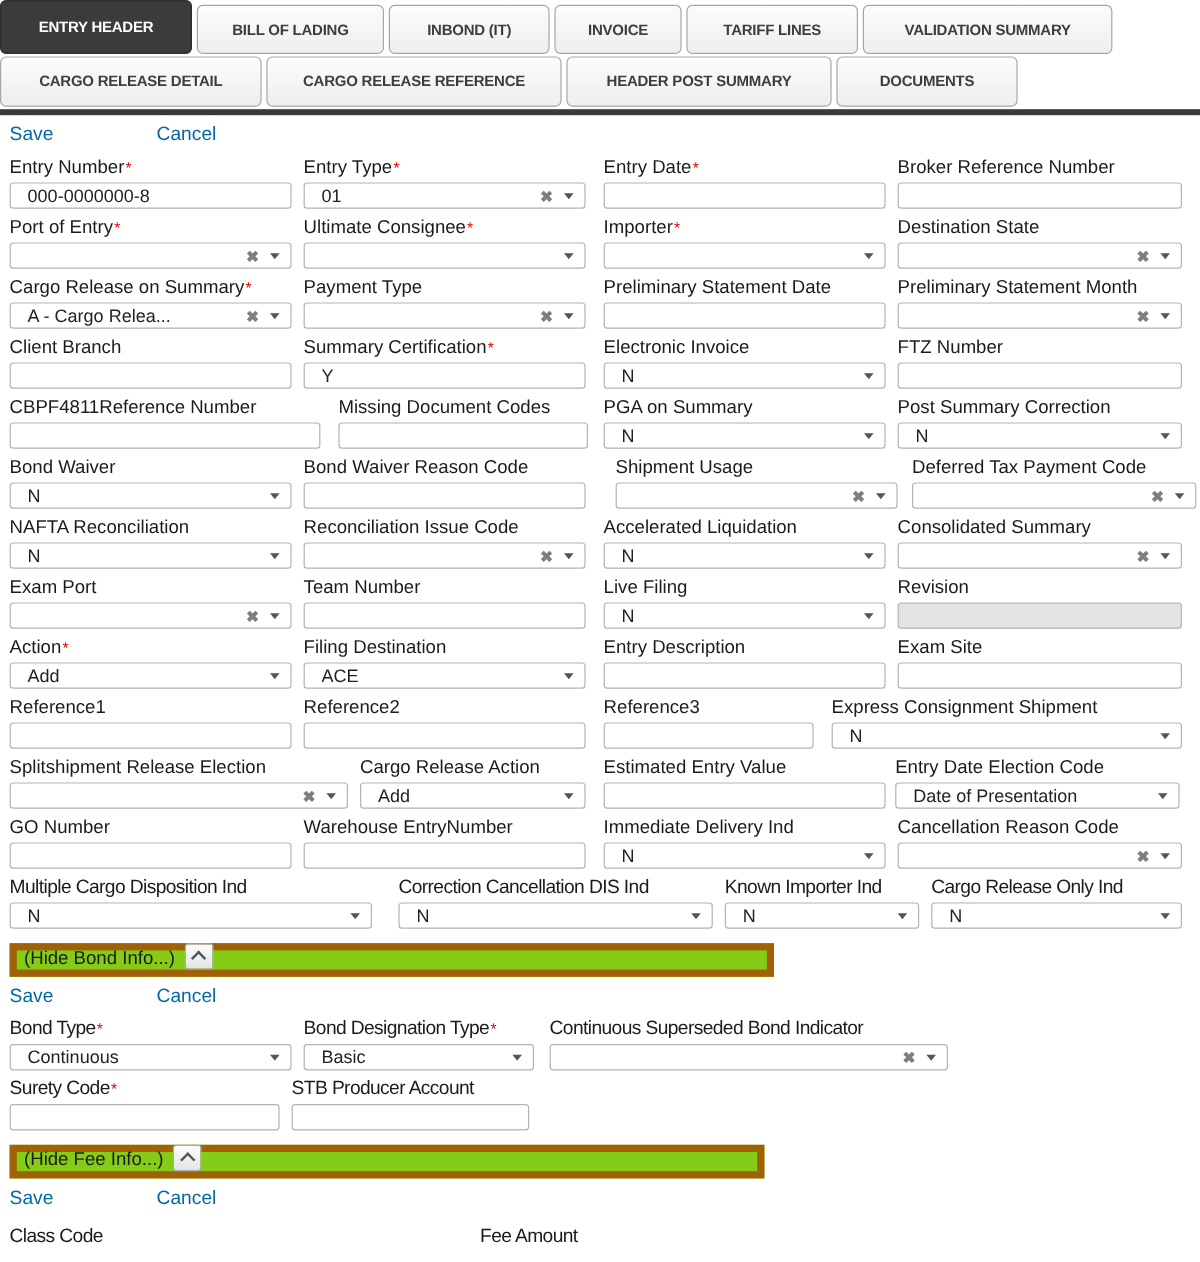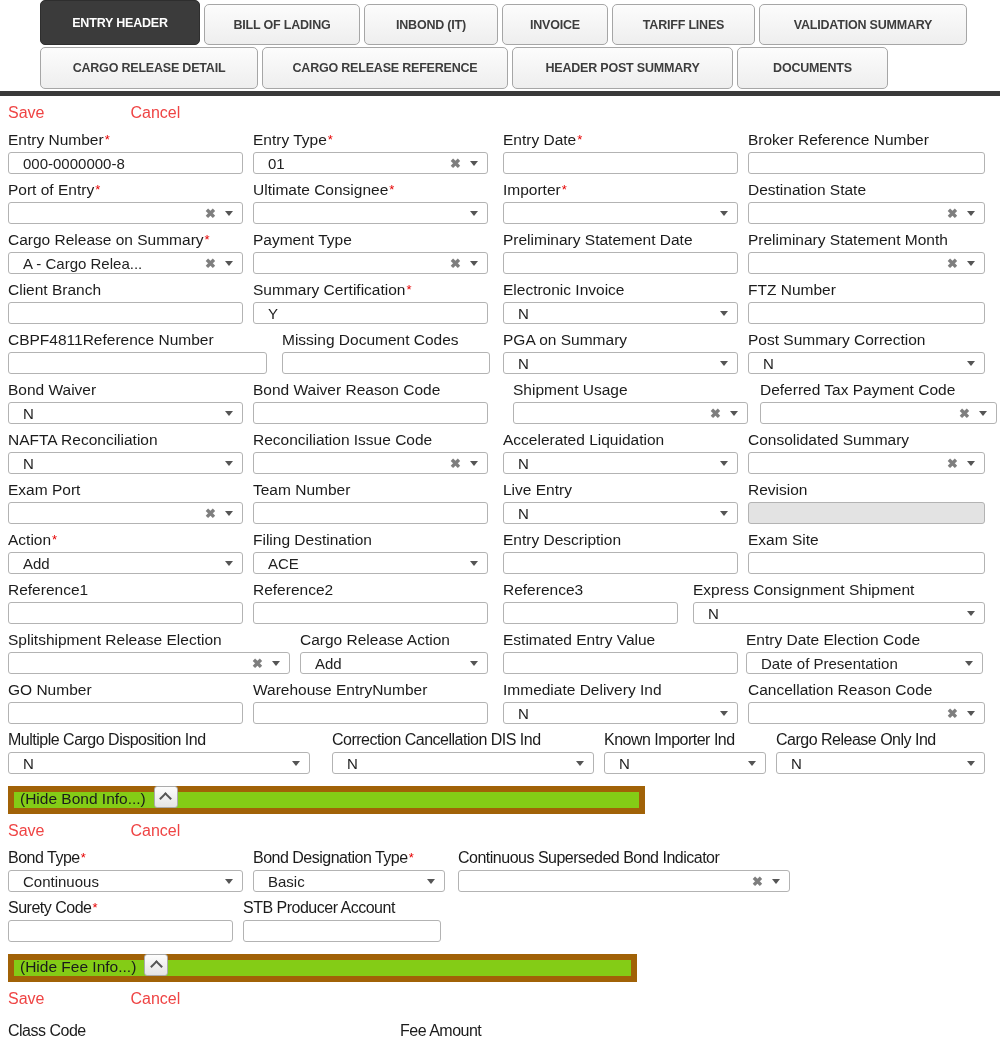--- a/index.html
+++ b/index.html
@@ -1,30 +1,30 @@
 <!DOCTYPE html>
 <html><head>
 <meta charset="utf-8">
 <style>
   html,body{margin:0;padding:0;}
   body{width:1000px;height:1052px;background:#fff;font-family:"Liberation Sans",sans-serif;overflow:hidden;}
   
-  .tabs{display:flex;gap:4px;align-items:flex-end;margin-left:40px;}
+  .tabs{display:flex;gap:4px;align-items:flex-end;}
   .tab{box-sizing:border-box;border:1px solid #a6a6a6;border-radius:5px;
        background:linear-gradient(#fcfcfc,#eeeeee);color:#3d3d3d;font-weight:bold;
        font-size:12.5px;letter-spacing:-0.2px;display:flex;align-items:center;justify-content:center;
        height:41px;cursor:pointer;white-space:nowrap;}
   .tabs.row1{height:45px;}
   .tab.active{background:#3b3b3b;color:#fff;border-color:#2e2e2e;height:45px;}
   .tabs.row2{margin-top:2px;}
   .tabs.row2 .tab{height:42px;}
   .darkbar{height:5px;background:#3a3a3a;width:1000px;margin-top:2px;}
   
   .links{margin:8px 0 9px 8px;font-size:16px;}
-  .link{color:#ef4444;cursor:pointer;display:inline-block;}
+  .link{color:#0369a1;cursor:pointer;display:inline-block;}
   .link.cancel{margin-left:86px;}
   
   .row{display:flex;margin:0 0 7px 8px;}
   .cell{display:flex;flex-direction:column;}
   .lbl{font-size:15.5px;line-height:18px;color:#1b1b1b;white-space:nowrap;margin-bottom:3px;}
   .cond .lbl{font-size:16px;letter-spacing:-0.5px;}
   .req{color:#e60000;font-size:13px;vertical-align:top;margin-left:1px;}
   .txt{height:22px;border:1px solid #b3b3b3;border-radius:3px;box-sizing:border-box;
        padding:0 4px 0 14px;font-family:"Liberation Sans",sans-serif;font-size:15px;color:#222;width:100%;background:#fff;}
   .txt.disabled{background:#e3e3e3;}
@@ -270,21 +270,21 @@
         <span class="val"></span>
         <span class="x">✖</span>
         <span class="caret"></span>
       </div>
   </div>
   <div class="cell" style="width:235px;margin-left:10px">
     <div class="lbl"><span>Team Number</span></div>
     <input class="txt" value="" style="">
   </div>
   <div class="cell" style="width:235px;margin-left:15px">
-    <div class="lbl"><span>Live Entry</span></div>
+    <div class="lbl"><span>Live Filing</span></div>
     <div class="combo">
         <span class="val">N</span>
         <span class="caret"></span>
       </div>
   </div>
   <div class="cell" style="width:237px;margin-left:10px">
     <div class="lbl"><span>Revision</span></div>
     <input class="txt disabled" disabled="" value="" style="">
   </div>
 </div>

